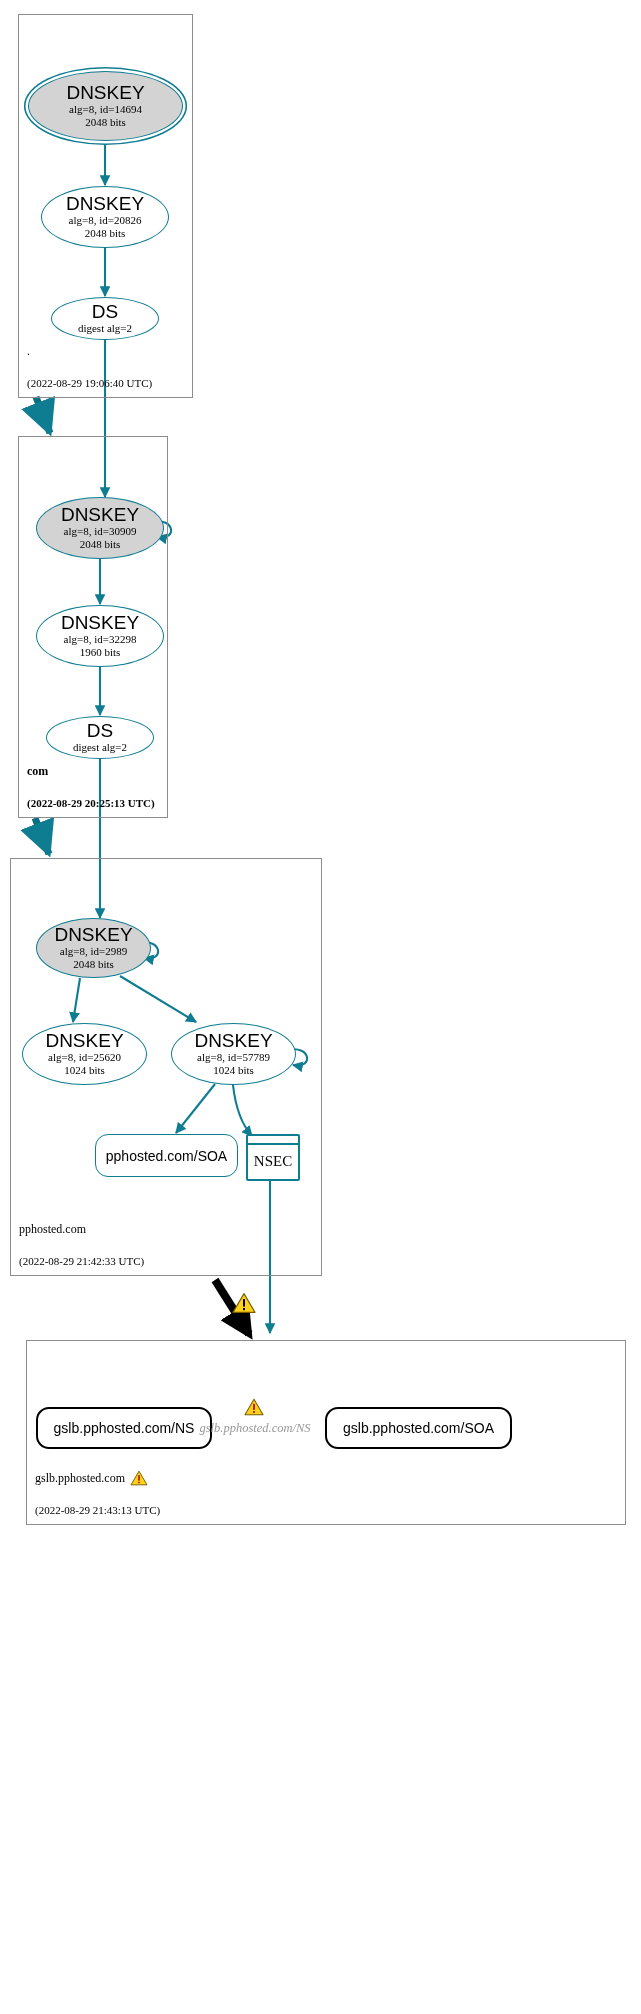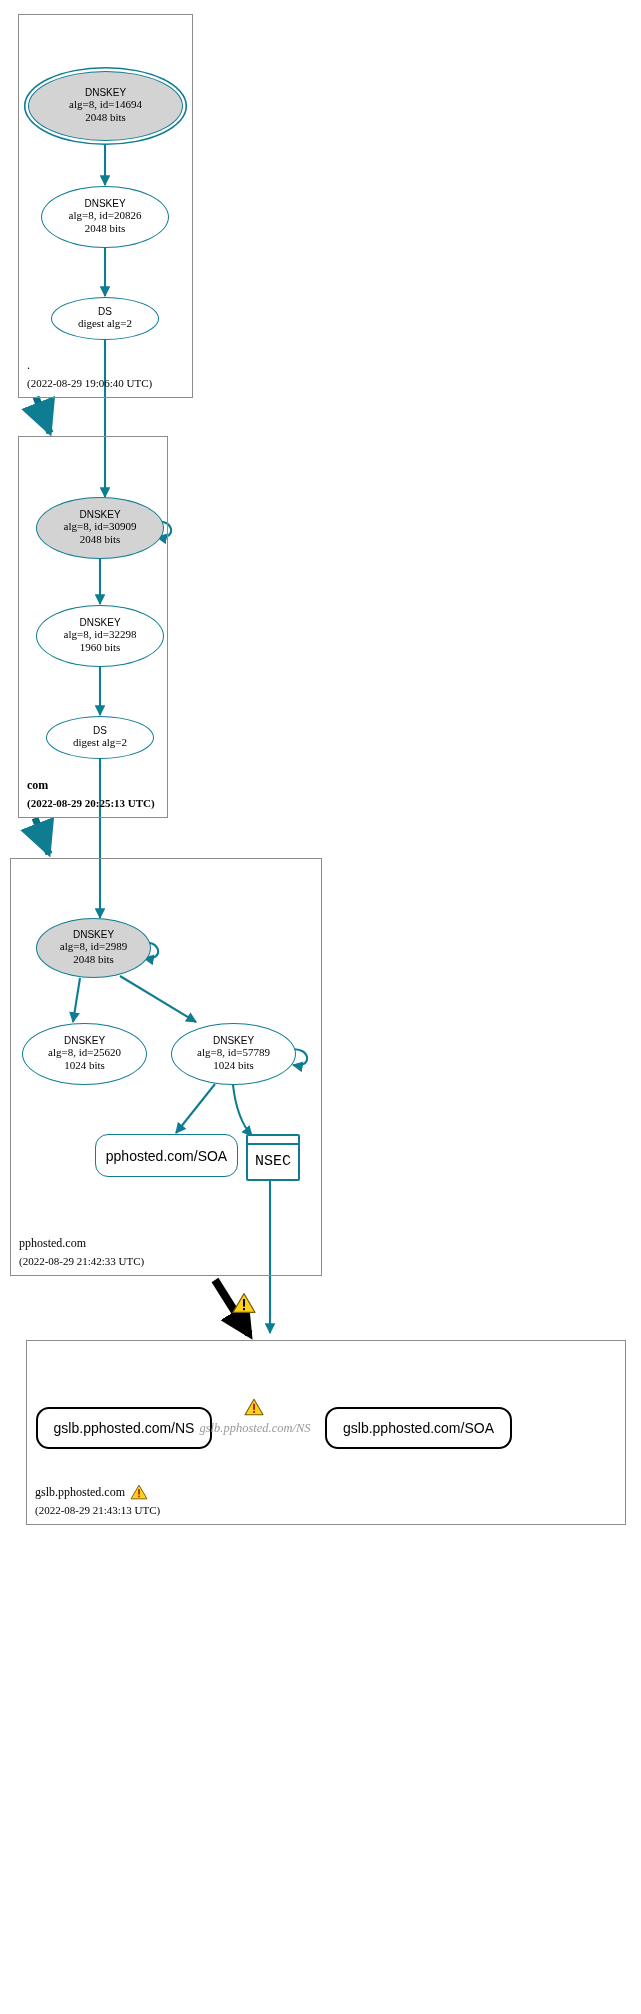--- a/index.html
+++ b/index.html
@@ -45,21 +45,21 @@
     font-family: "Liberation Serif", serif;
     font-size: 12px;
     color: #000;
     display: block;
   }
   .zone-date {
     font-family: "Liberation Serif", serif;
     font-size: 11px;
     color: #000;
     display: block;
-    margin-top: 4px;
+    margin-top: 18px;
   }
   .zone-name-row {
     display: flex;
     align-items: center;
     gap: 5px;
   }
 
   
   .node {
     position: absolute;
@@ -102,26 +102,26 @@
   .nsec-top {
     height: 7px;
     border-bottom: 2.2px solid #0e7c91;
   }
   .nsec-label {
     display: flex;
     align-items: center;
     justify-content: center;
     height: calc(100% - 9.2px);
     font-size: 15px;
-    font-family: Liberation Mono, monospace;
+    font-family: Liberation Serif, serif;
   }
 
   .n-title {
     font-family: "Liberation Sans", sans-serif;
-    font-size: 10px;
+    font-size: 19px;
     line-height: 1.08;
     color: #000;
   }
   .n-sub {
     font-family: "Liberation Serif", serif;
     font-size: 11px;
     line-height: 1.18;
     color: #000;
   }
   .rrset-label {

